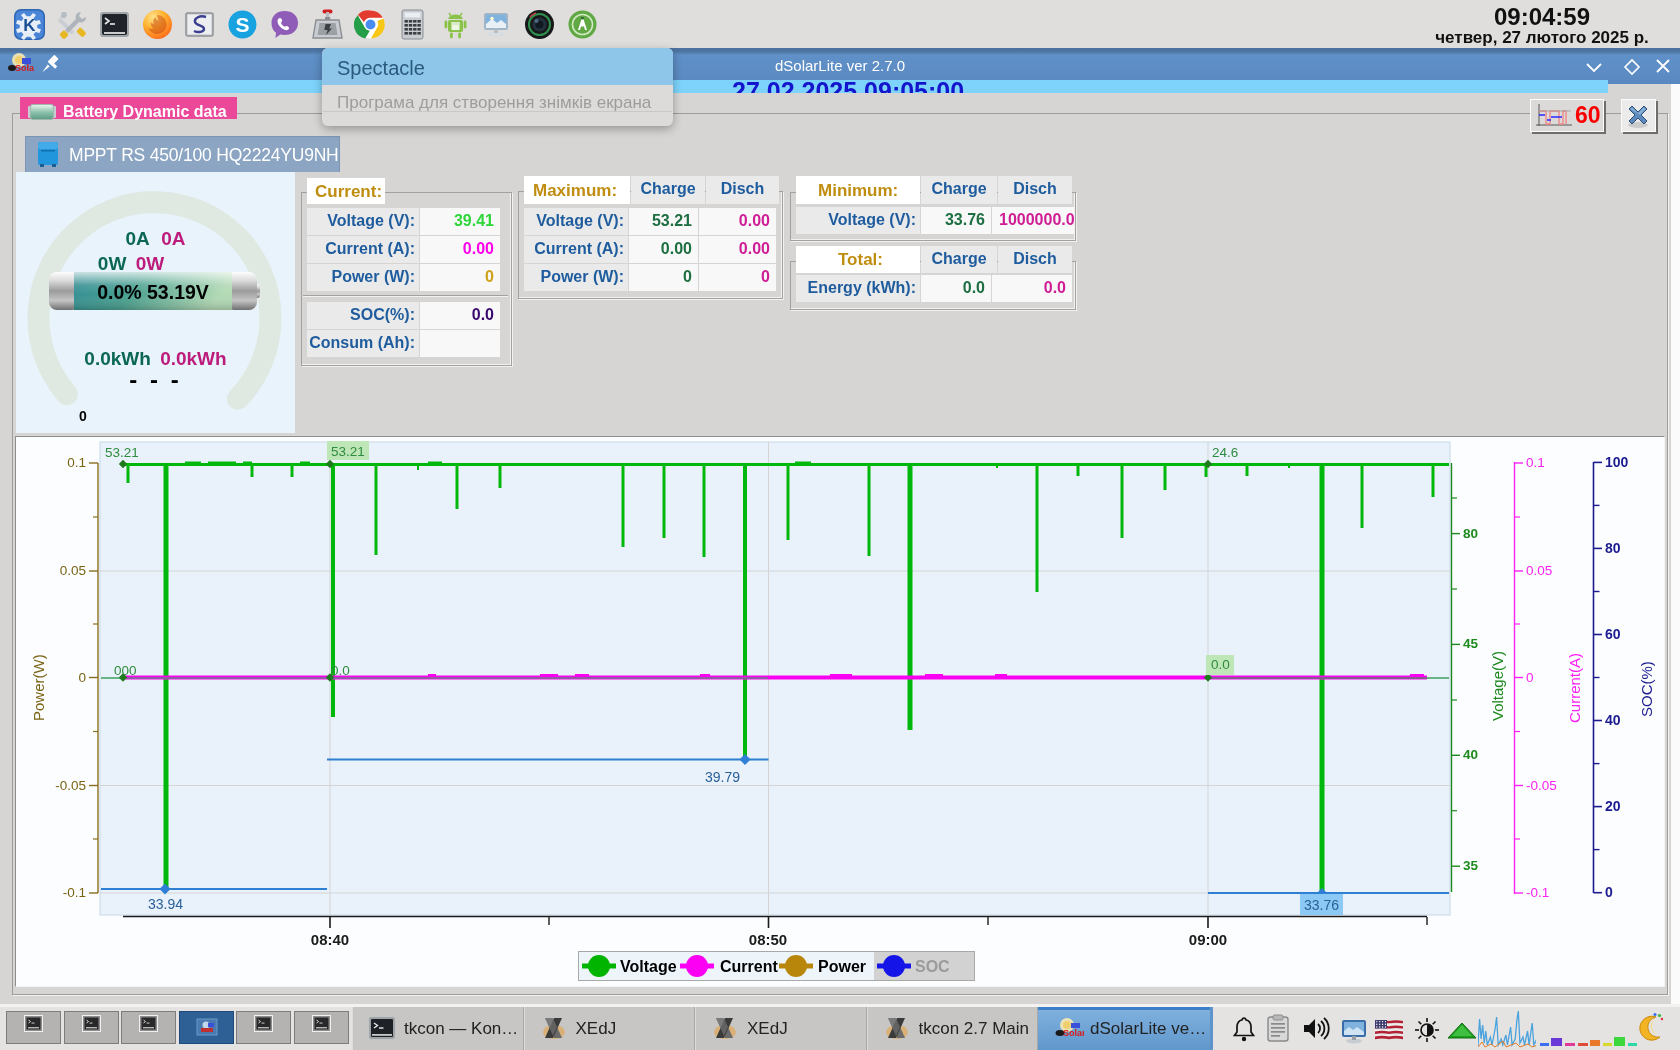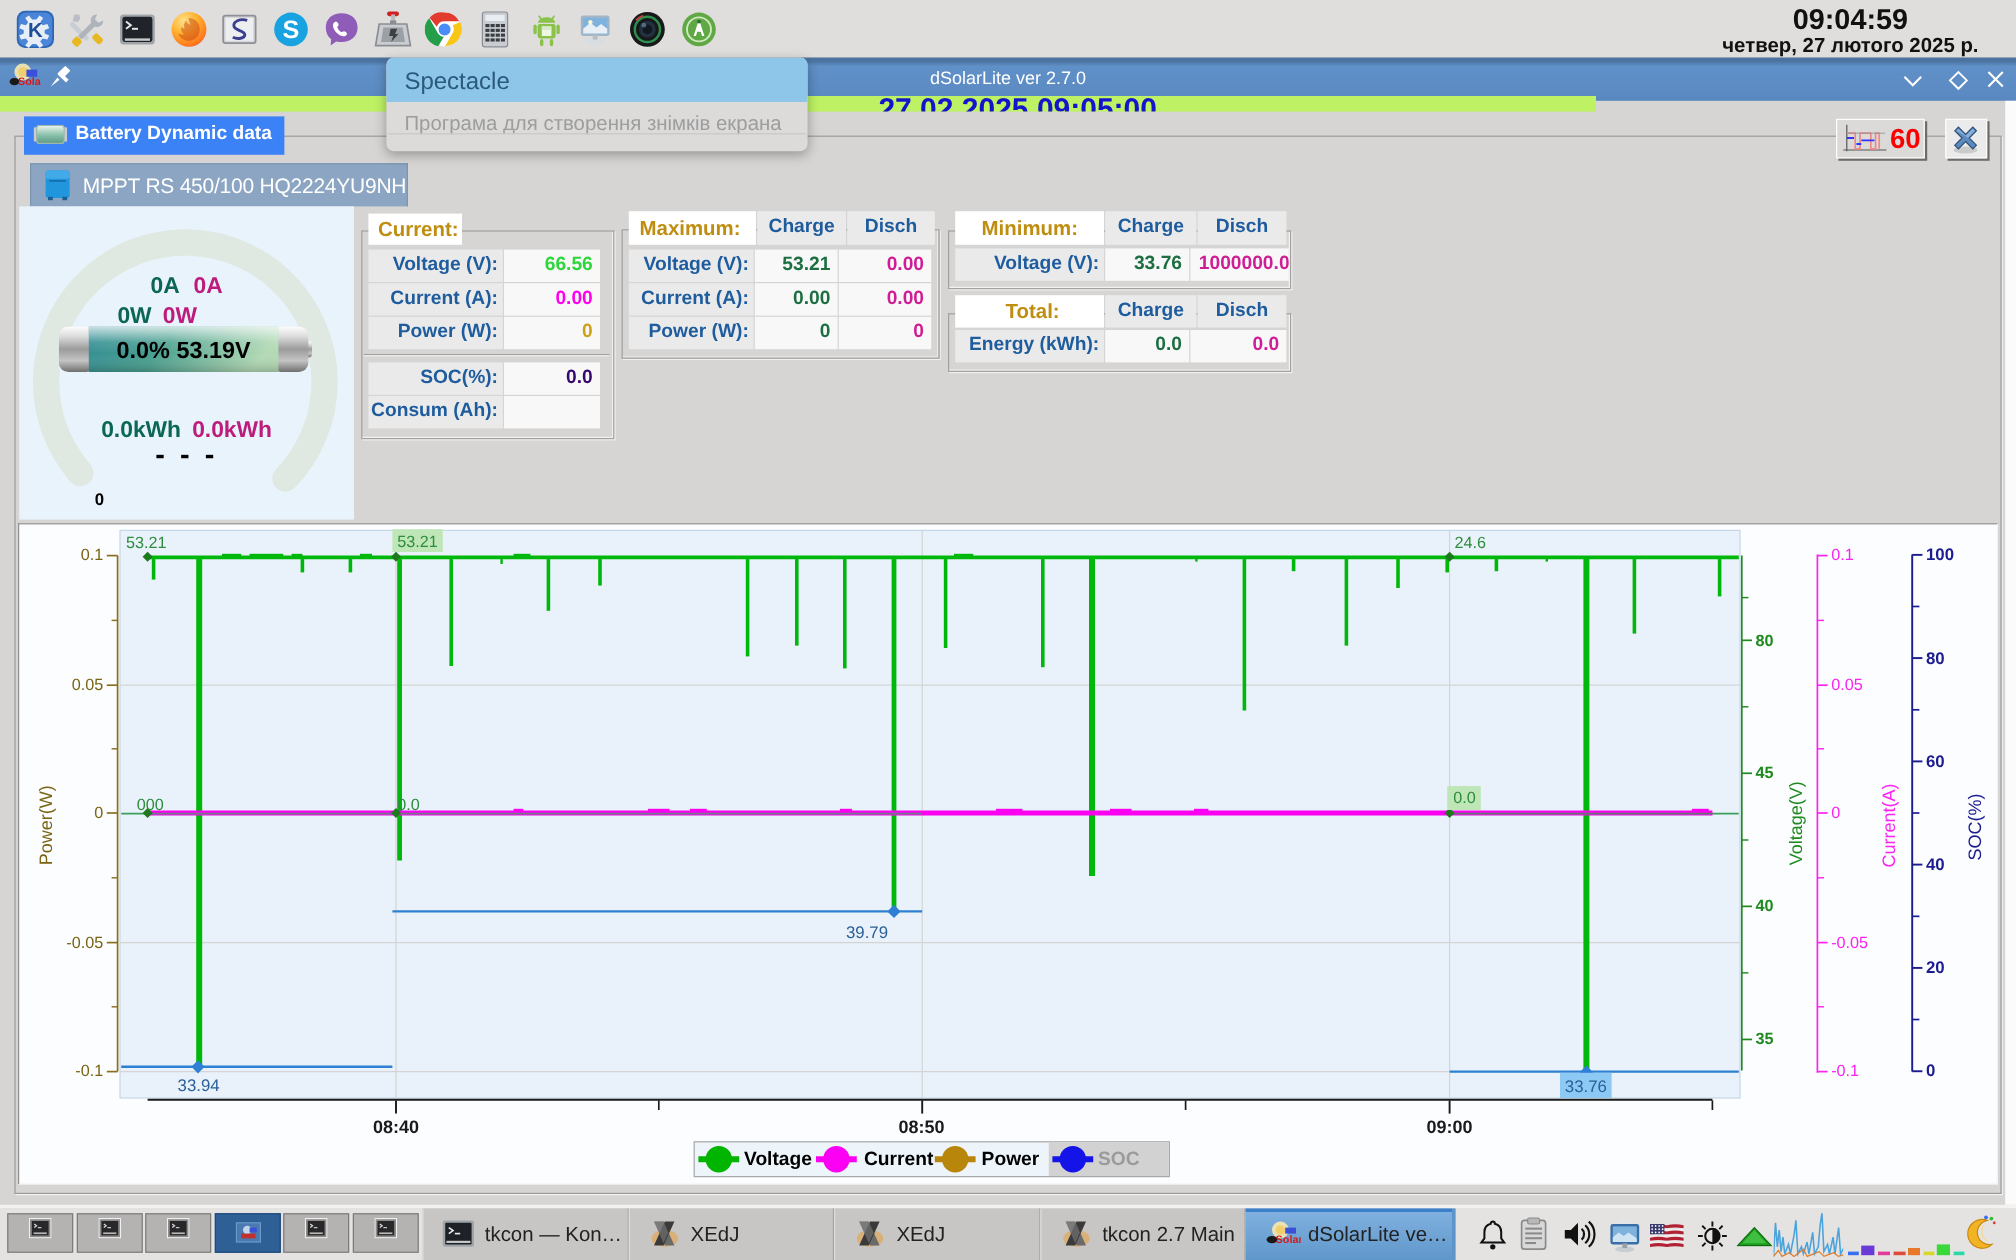--- a/index.html
+++ b/index.html
@@ -154,31 +154,31 @@
 <path d="M7.8 9.6 L9.6 11.4 L2.2 17.2 Z"></path>
 </g>
 </svg>
   <div class="a" style="left:740px;top:57px;width:200px;font-size:15px;color:#fff;text-align:center;">dSolarLite ver 2.7.0</div>
   <svg class="a" style="left:1585px;top:58px;" width="95" height="18" viewBox="0 0 95 18">
 <path d="M2 6 l7 7 7 -7" stroke="#fff" stroke-width="1.8" fill="none"></path>
 <path d="M40 9 l7 -7 7 7 -7 7 z" stroke="#fff" stroke-width="1.6" fill="none"></path>
 <path d="M72 2 l12 12 M84 2 l-12 12" stroke="#fff" stroke-width="1.8"></path>
 </svg>
 
-  <div class="a" style="left:0;top:80px;width:1330px;height:13px;background:#bef264;overflow:hidden;">
+  <div class="a" style="left:0;top:80px;width:1608px;height:13px;background:#7dd3fc;overflow:hidden;">
      <div class="b" style="position:absolute;left:732px;top:-3px;width:260px;font-size:25px;color:#1414cc;">27.02.2025 09:05:00</div>
   </div>
 
   <div class="a" style="left:0;top:97px;width:1680px;height:907px;background:#d7d5d3;"></div>
   <div class="a" style="left:0;top:1004px;width:1680px;height:3px;background:#f3f2f1;"></div>
   <div class="a" style="left:1671px;top:84px;width:9px;height:920px;background:#fbfbfb;"></div>
 
   <div class="a" style="left:12px;top:113px;width:1654px;height:880px;border:1px solid #9d9c9a;box-shadow:1px 1px 0 #f4f3f2;"></div>
 
-  <div class="a" style="left:20px;top:97px;width:217px;height:32px;background:#3b82f6;color:#fff;">
+  <div class="a" style="left:20px;top:97px;width:217px;height:22px;background:#ec4899;color:#fff;">
     <svg class="a" style="left:8px;top:7px;" width="28" height="16" viewBox="0 0 28 16">
       <rect x="0" y="2" width="3" height="12" rx="1" fill="#c8cdd2"></rect>
       <rect x="25" y="2" width="3" height="12" rx="1" fill="#c8cdd2"></rect>
       <rect x="2" y="0" width="24" height="16" rx="3" fill="#9fb8ad"></rect>
       <rect x="3" y="1" width="22" height="14" rx="2" fill="url(#batg)"></rect>
       <defs>
           <linearGradient id="batg" x1="0" y1="0" x2="0" y2="1">
             <stop offset="0" stop-color="#e8f2ec"></stop>
             <stop offset="0.5" stop-color="#8fc4ae"></stop>
             <stop offset="1" stop-color="#5e9c86"></stop>
@@ -261,21 +261,21 @@
     <div class="a b" style="left:0px;top:194px;width:279px;text-align:center;font-size:24px;color:#000;letter-spacing:3px;">- - -</div>
     <div class="a b" style="left:63px;top:236px;font-size:14px;color:#000;">0</div>
   </div>
 
   <div class="a" id="tables" style="left:0;top:0;width:1680px;height:0;">
 
     <div class="a" style="left:301px;top:192px;width:209px;height:172px;border:1px solid #a2a19f;box-shadow:1px 1px 0 #f2f1f0, -1px -1px 0 #f2f1f0 inset;"></div>
     <div class="a" style="left:307px;top:178px;width:78px;height:26px;background:#fff;"></div>
     <div class="a b" style="left:315px;top:182px;font-size:17px;color:#bf8d10;">Current:</div>
     <div class="a lbl" style="left:307px;top:208px;width:112px;height:27px;">Voltage (V):</div>
-    <div class="a val" style="left:420px;top:208px;width:80px;height:27px;color:#2ed63a;">66.56</div>
+    <div class="a val" style="left:420px;top:208px;width:80px;height:27px;color:#2ed63a;">39.41</div>
     <div class="a lbl" style="left:307px;top:236px;width:112px;height:27px;">Current (A):</div>
     <div class="a val" style="left:420px;top:236px;width:80px;height:27px;color:#ff00ec;">0.00</div>
     <div class="a lbl" style="left:307px;top:264px;width:112px;height:27px;">Power (W):</div>
     <div class="a val" style="left:420px;top:264px;width:80px;height:27px;color:#cfa018;">0</div>
     <div class="a" style="left:303px;top:295px;width:205px;height:1px;background:#a2a19f;"></div>
     <div class="a" style="left:303px;top:296px;width:205px;height:1px;background:#f2f1f0;"></div>
     <div class="a lbl" style="left:307px;top:302px;width:112px;height:27px;">SOC(%):</div>
     <div class="a val" style="left:420px;top:302px;width:80px;height:27px;color:#38086e;">0.0</div>
     <div class="a lbl" style="left:307px;top:330px;width:112px;height:27px;">Consum (Ah):</div>
     <div class="a val" style="left:420px;top:330px;width:80px;height:27px;"></div>

